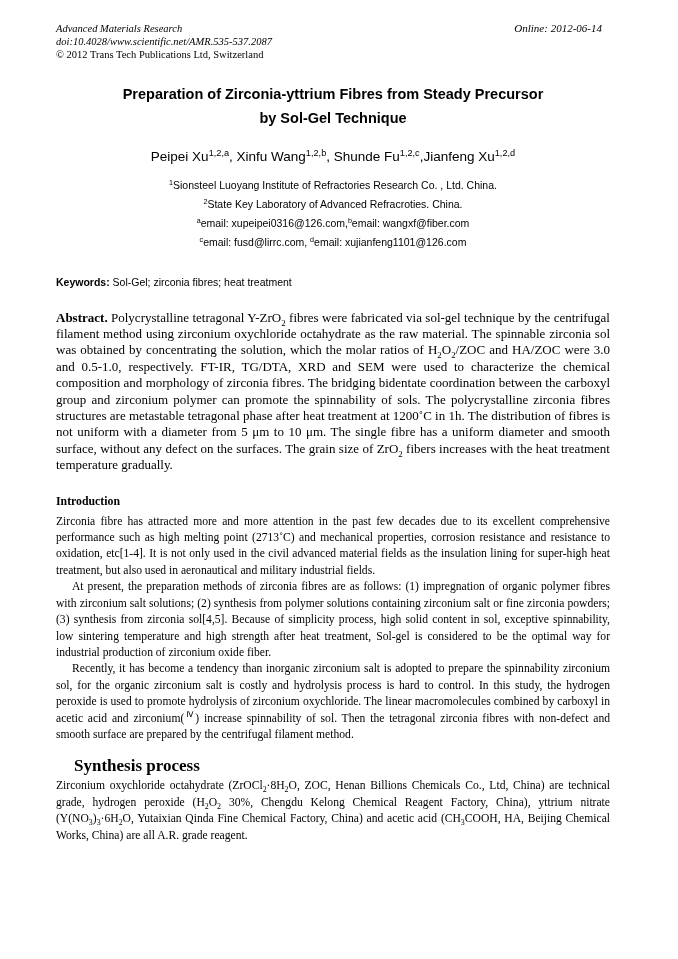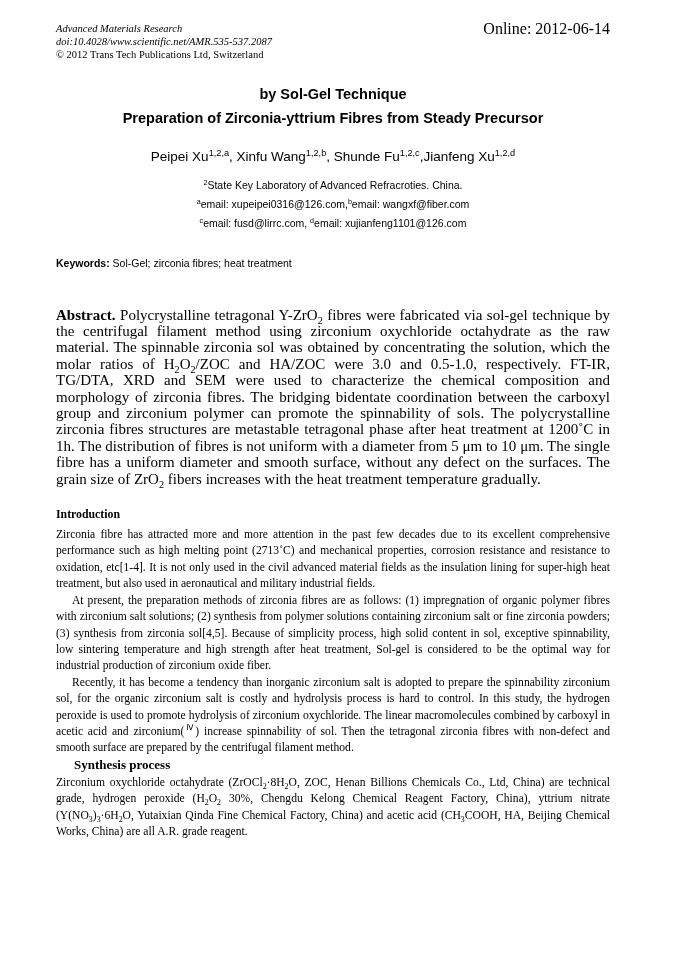--- a/index.html
+++ b/index.html
@@ -26,23 +26,24 @@
   .header {
     position: relative;
     font-size: 10.5px;
     line-height: 13.2px;
   }
   .header .left {
     display: block;
   }
   .header .online {
     position: absolute;
-    right: 0;
+    right: 8px;
     top: 0;
-    font-size: 16px;
+    font-style: italic;
+    font-size: 11px;
   }
   .hdr-journal { font-style: italic; }
   .hdr-issn { font-style: italic; }
   .hdr-doi { font-style: italic; }
   .hdr-copy { font-style: normal; }
 
   
   .title-block {
     margin-top: 20px;
     text-align: center;
@@ -75,38 +76,39 @@
   
   .keywords {
     margin-top: 24px;
     font-family: "Liberation Sans", sans-serif;
     font-size: 10.5px;
   }
   .keywords b { font-weight: bold; }
 
   
   .abstract {
-    margin-top: 38px;
-    font-size: 15px;
+    margin-top: 22px;
+    font-size: 13px;
     line-height: 16.4px;
     text-align: justify;
   }
   .abstract .lbl { font-weight: bold; }
 
   
   .sect-head {
     margin-top: 20px;
     margin-bottom: 5px;
     font-weight: bold;
     font-size: 11.8px;
   }
   .sub-head {
+    margin-top: 13px;
     margin-bottom: 2px;
     font-weight: bold;
-    font-size: 13px;
+    font-size: 17px;
     padding-left: 18px;
   }
   p.body {
     margin: 0;
     font-size: 11.6px;
     line-height: 16.4px;
     text-align: justify;
   }
   p.indent { text-indent: 16px; }
 </style>
@@ -116,29 +118,30 @@
 <div class="page">
 
   <div class="header">
     <div class="left hdr-journal">Advanced Materials Research</div>
     <div class="left hdr-doi">doi:10.4028/www.scientific.net/AMR.535-537.2087</div>
     <div class="left hdr-copy">© 2012 Trans Tech Publications Ltd, Switzerland</div>
     <div class="online">Online: 2012-06-14</div>
   </div>
 
   <div class="title-block">
+    <div>Preparation of Zirconia-yttrium Fibres from Steady Precursor</div>
     <div>by Sol-Gel Technique</div>
-    <div>Preparation of Zirconia-yttrium Fibres from Steady Precursor</div>
   </div>
 
   <div class="authors">
     <span>Peipei Xu</span><sup>1,2,a</sup><span>, Xinfu Wang</span><sup>1,2,b</sup><span>, Shunde Fu</span><sup>1,2,c</sup><span>,Jianfeng Xu</span><sup>1,2,d</sup>
   </div>
 
   <div class="affil">
+    <div><sup>1</sup><span>Sionsteel Luoyang Institute of Refractories Research Co. , Ltd. China.</span></div>
     <div><sup>2</sup><span>State Key Laboratory of Advanced Refracroties. China.</span></div>
     <div><sup>a</sup><span>email: xupeipei0316@126.com,</span><sup>b</sup><span>email: wangxf@fiber.com</span></div>
     <div><sup>c</sup><span>email: fusd@lirrc.com, </span><sup>d</sup><span>email: xujianfeng1101@126.com</span></div>
   </div>
 
   <div class="keywords">
     <b>Keywords:</b>
     <span>Sol-Gel; zirconia fibres; heat treatment</span>
   </div>
 

